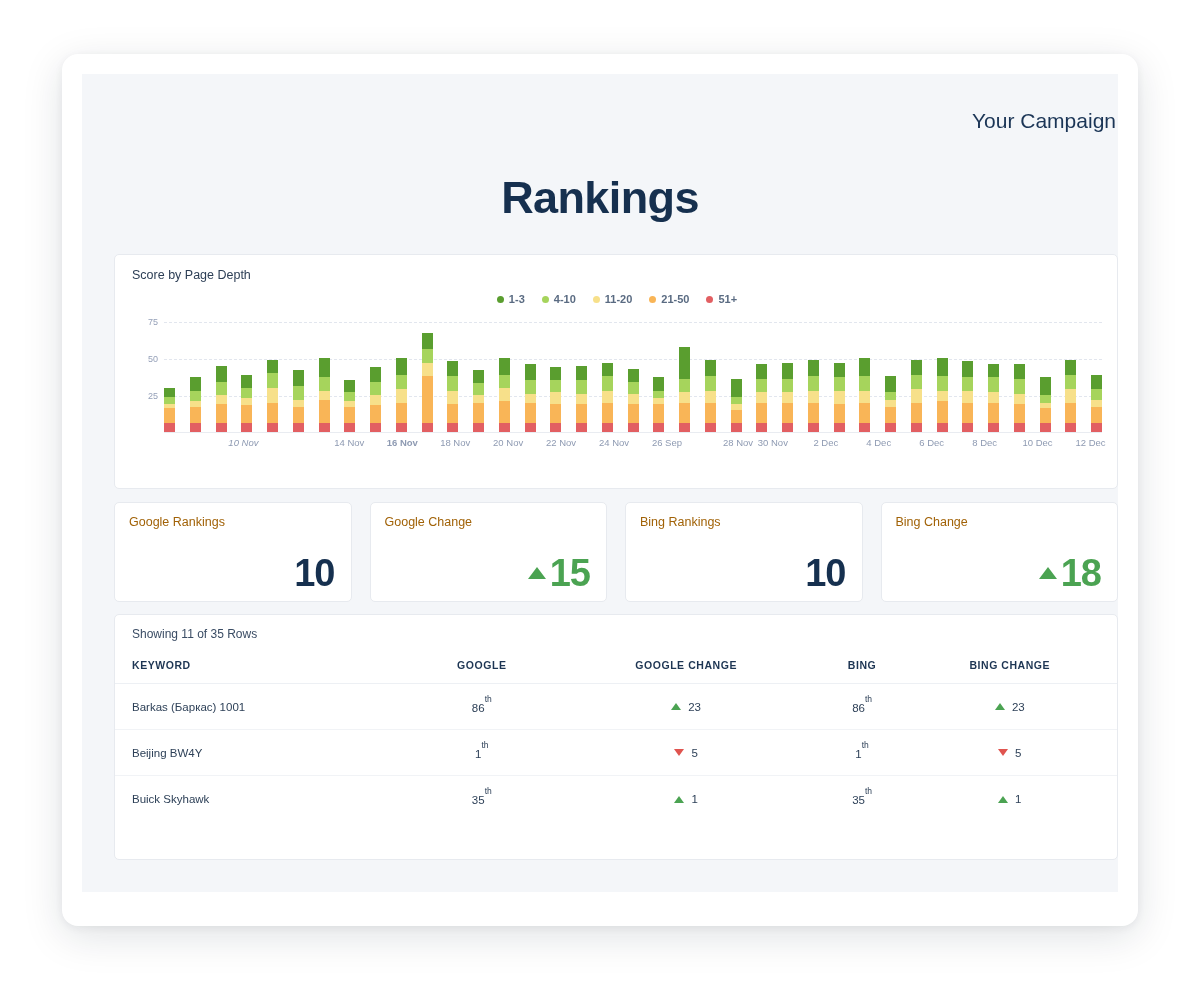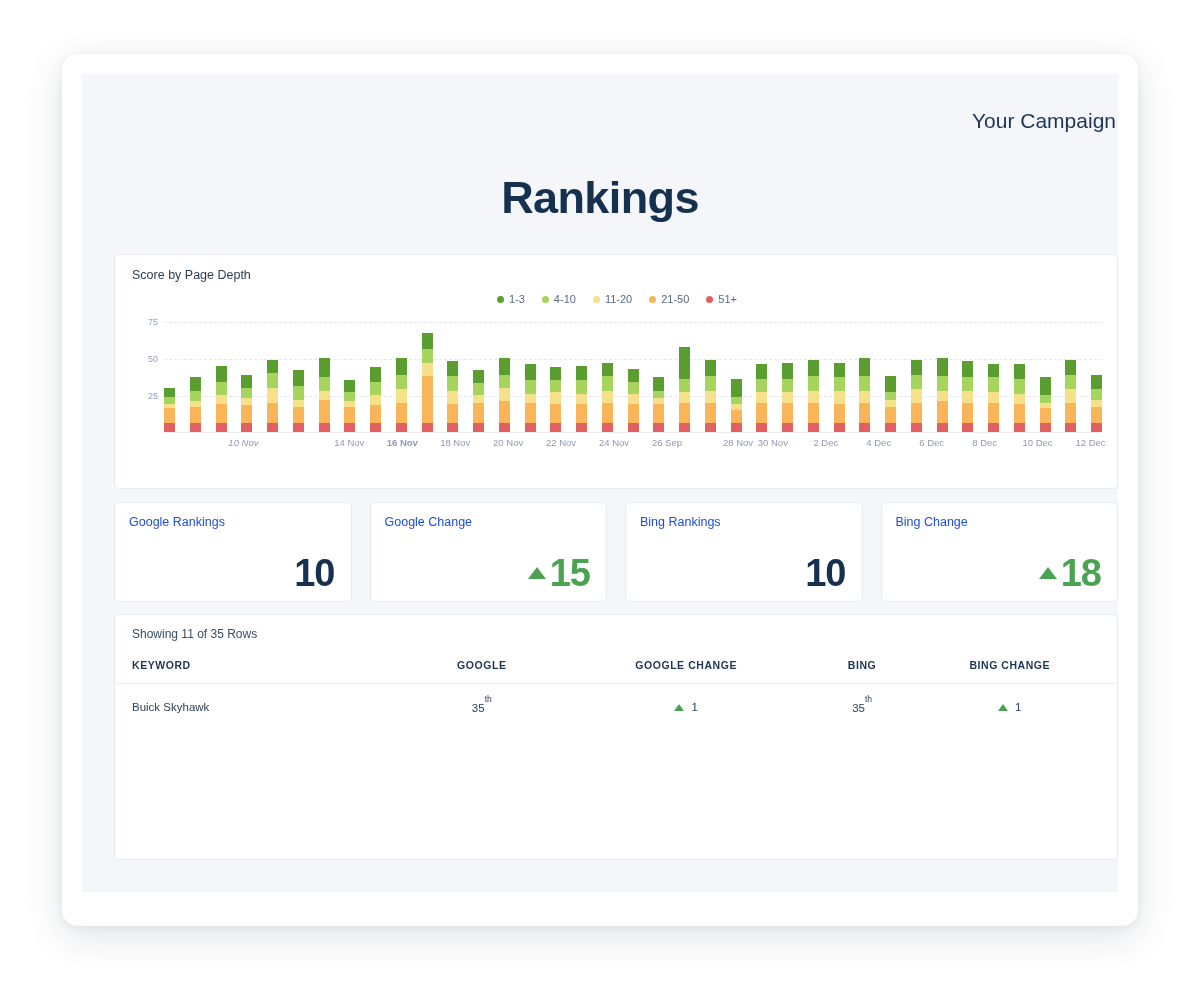--- a/index.html
+++ b/index.html
@@ -76,21 +76,21 @@
     padding: 0;
   }
   .chart-title {
     position: absolute; left: 17px; top: 13px;
     font-size: 12.5px; color: #2c3e55;
   }
   .legend {
     position: absolute; left: 0; top: 38px; width: 1004px;
     display: flex; justify-content: center; align-items: center; gap: 17px;
   }
-  .legend-item { display: flex; align-items: center; gap: 5px; }
+  .legend-item { display: flex; align-items: center; gap: 5px; font-weight: bold; }
   .legend-dot { width: 7px; height: 7px; border-radius: 50%; display: block; }
   .legend-label { font-size: 11px; color: #5a6b82; }
 
   .plot {
     position: absolute; left: 17px; top: 60px;
     width: 970px; height: 118px;
   }
   .y-axis { position: absolute; left: 0; top: 0; width: 26px; height: 118px; }
   .y-tick {
     position: absolute; right: 0; font-size: 9px; color: #95a0b8;
@@ -124,21 +124,21 @@
 
   
   .kpi-row {
     position: absolute; left: 32px; top: 428px;
     width: 1004px; height: 100px;
     display: flex; gap: 18px;
   }
   .kpi { flex: 1; position: relative; }
   .kpi-label {
     position: absolute; left: 14px; top: 12px;
-    font-size: 12.5px; color: #1d4ed8;
+    font-size: 12.5px; color: #a16207;
   }
   .kpi-value {
     position: absolute; right: 16px; bottom: 9px;
     font-size: 38px; font-weight: 700; color: #16304f;
     line-height: 1; letter-spacing: -1px;
     display: flex; align-items: center; gap: 4px;
   }
   .kpi-value.up { color: #4ba352; }
   .tri-up {
     width: 0; height: 0; display: inline-block;
@@ -558,20 +558,46 @@
           <tr>
             <th class="kw">KEYWORD</th>
             <th>GOOGLE</th>
             <th>GOOGLE CHANGE</th>
             <th>BING</th>
             <th>BING CHANGE</th>
           </tr>
         </thead>
         <tbody id="table-body">
             <tr>
+              <td class="kw">Barkas (Баркас) 1001</td>
+              <td><span class="ord">86<sup>th</sup></span></td>
+              <td><span class="chg">
+                  <span class="t-up"></span>
+                  <span>23</span>
+                </span></td>
+              <td><span class="ord">86<sup>th</sup></span></td>
+              <td><span class="chg">
+                  <span class="t-up"></span>
+                  <span>23</span>
+                </span></td>
+            </tr>
+            <tr>
+              <td class="kw">Beijing BW4Y</td>
+              <td><span class="ord">1<sup>th</sup></span></td>
+              <td><span class="chg">
+                  <span class="t-dn"></span>
+                  <span>5</span>
+                </span></td>
+              <td><span class="ord">1<sup>th</sup></span></td>
+              <td><span class="chg">
+                  <span class="t-dn"></span>
+                  <span>5</span>
+                </span></td>
+            </tr>
+            <tr>
               <td class="kw">Buick Skyhawk</td>
               <td><span class="ord">35<sup>th</sup></span></td>
               <td><span class="chg">
                   <span class="t-up"></span>
                   <span>1</span>
                 </span></td>
               <td><span class="ord">35<sup>th</sup></span></td>
               <td><span class="chg">
                   <span class="t-up"></span>
                   <span>1</span>

